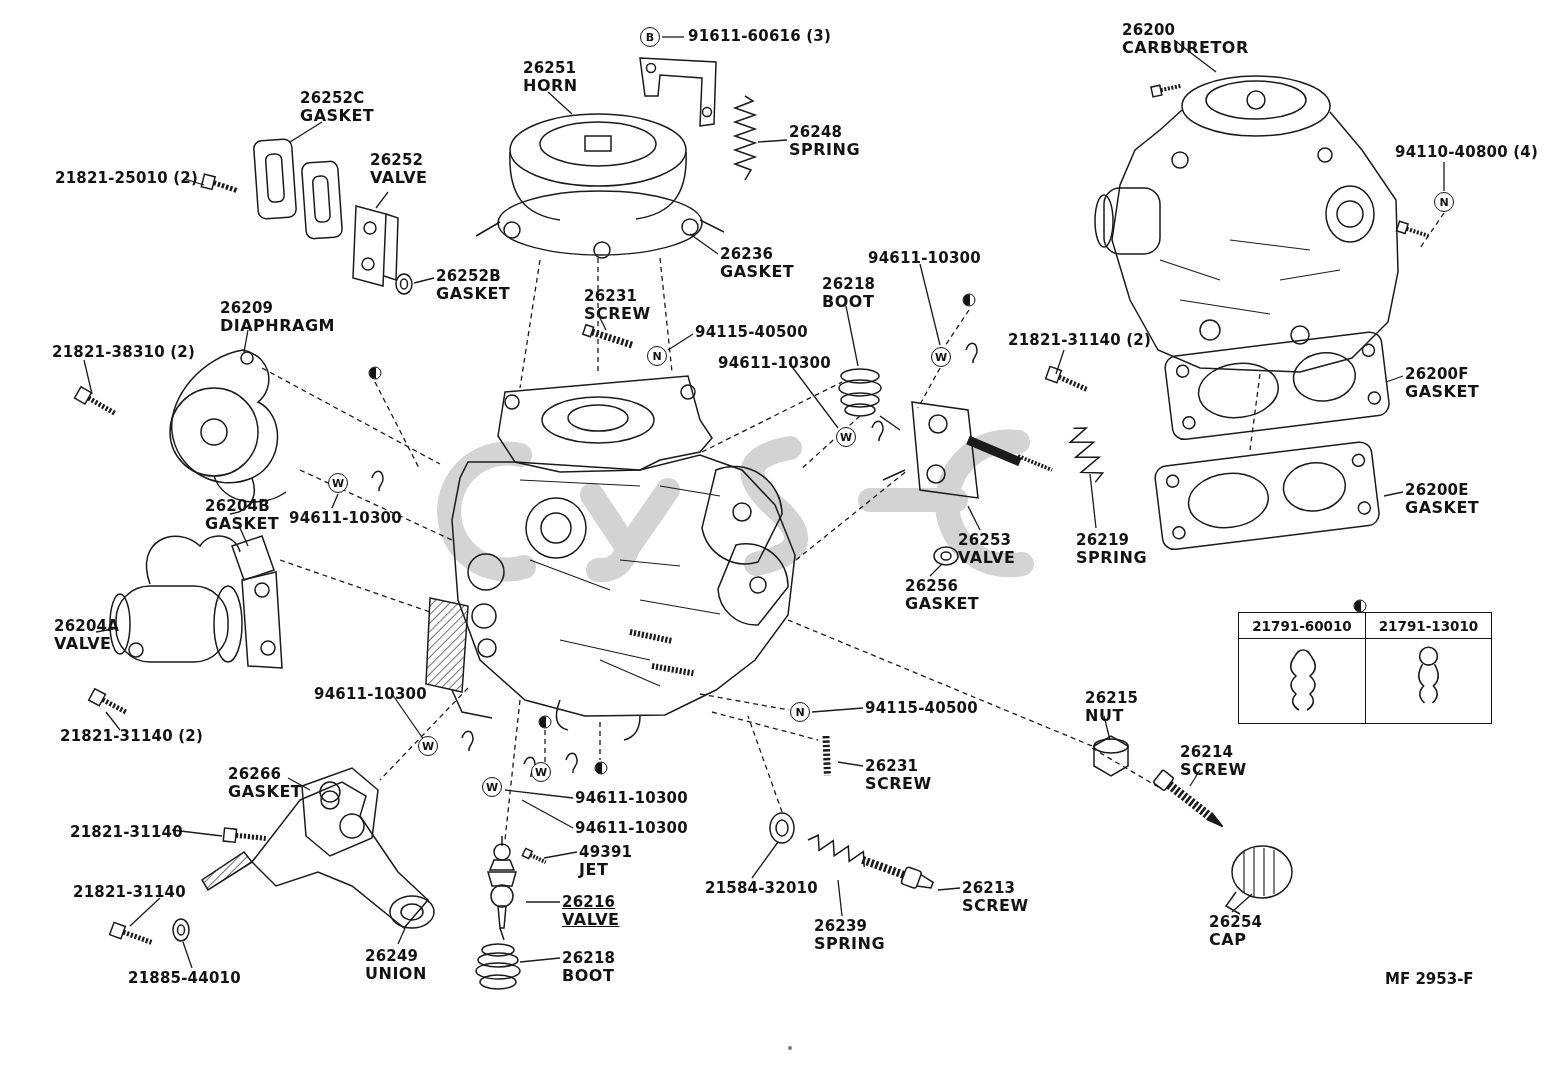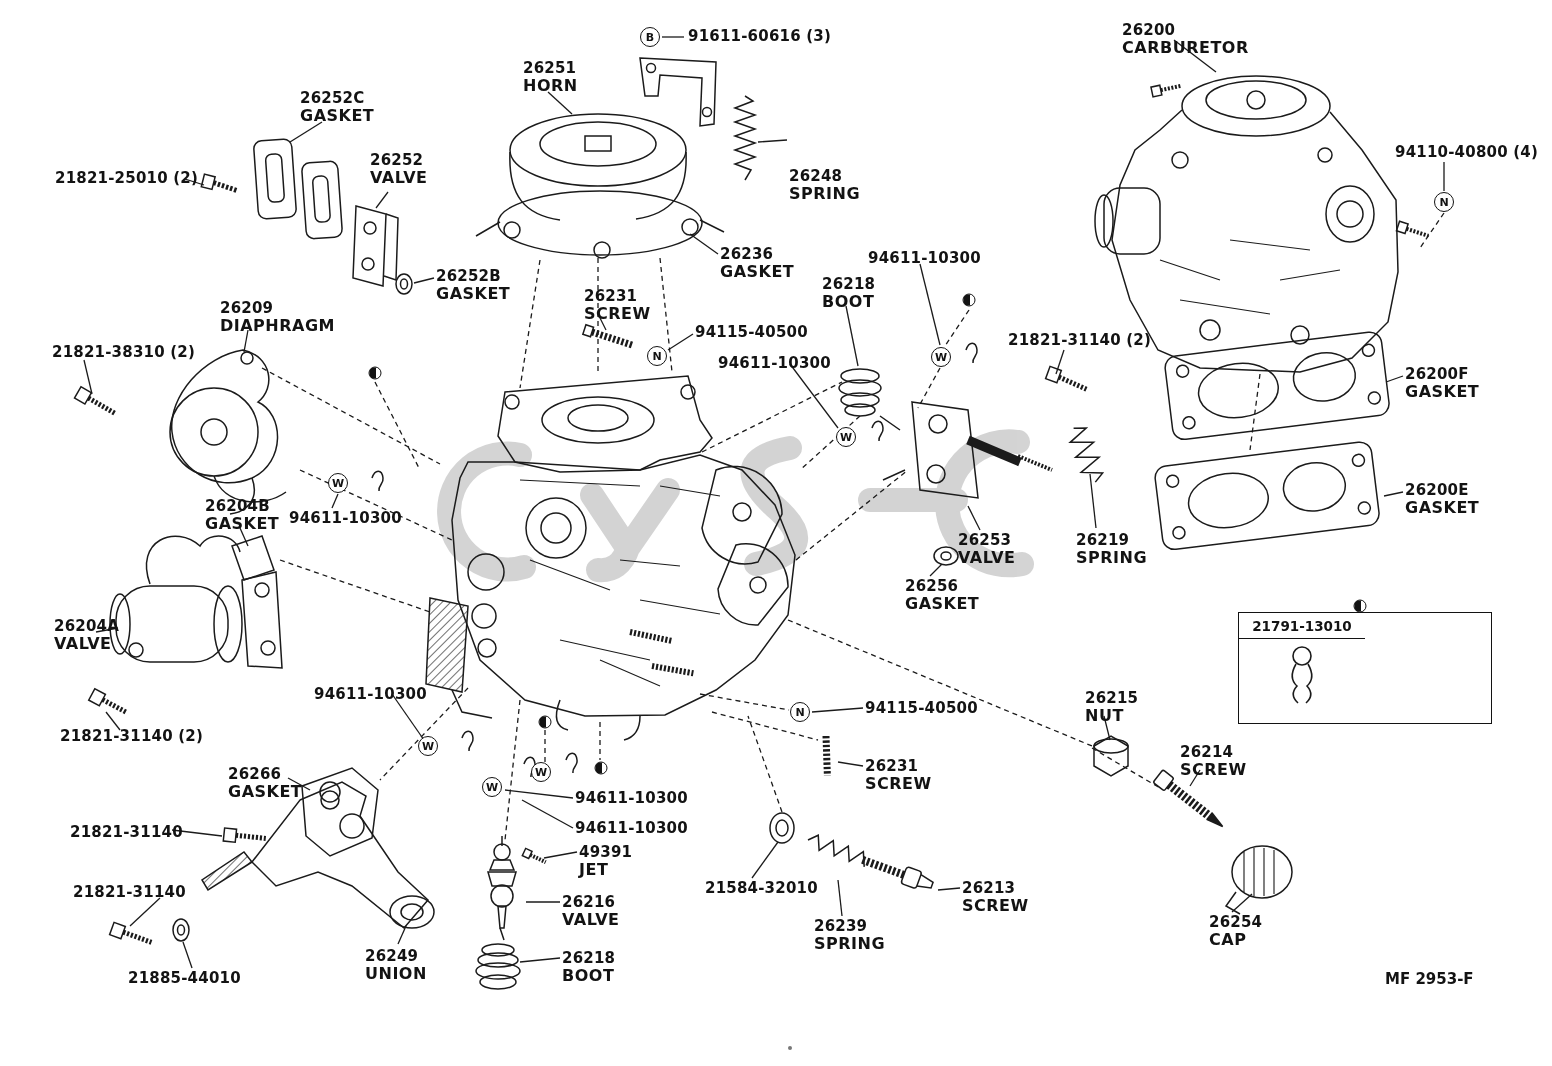--- a/index.html
+++ b/index.html
@@ -418,21 +418,21 @@
         <div class="part-num">26252C</div>
         <div class="part-sub">GASKET</div>
       </div>
       <div class="part-label" style="left: 55px; top: 170px;">
         <div class="part-num">21821-25010 (2)</div>
       </div>
       <div class="part-label" style="left: 370px; top: 152px;">
         <div class="part-num">26252</div>
         <div class="part-sub">VALVE</div>
       </div>
-      <div class="part-label" style="left: 789px; top: 124px; margin-top: 44px;">
+      <div class="part-label" style="left: 789px; top: 124px;">
         <div class="part-num">26248</div>
         <div class="part-sub">SPRING</div>
       </div>
       <div class="part-label" style="left: 720px; top: 246px;">
         <div class="part-num">26236</div>
         <div class="part-sub">GASKET</div>
       </div>
       <div class="part-label" style="left: 436px; top: 268px;">
         <div class="part-num">26252B</div>
         <div class="part-sub">GASKET</div>
@@ -533,21 +533,21 @@
       <div class="part-label" style="left: 575px; top: 790px;">
         <div class="part-num">94611-10300</div>
       </div>
       <div class="part-label" style="left: 575px; top: 820px;">
         <div class="part-num">94611-10300</div>
       </div>
       <div class="part-label" style="left: 579px; top: 844px;">
         <div class="part-num">49391</div>
         <div class="part-sub">JET</div>
       </div>
-      <div class="part-label" style="left: 562px; top: 894px;">
+      <div class="part-label" style="left: 562px; top: 894px; text-decoration: underline;">
         <div class="part-num">26216</div>
         <div class="part-sub">VALVE</div>
       </div>
       <div class="part-label" style="left: 73px; top: 884px;">
         <div class="part-num">21821-31140</div>
       </div>
       <div class="part-label" style="left: 128px; top: 970px;">
         <div class="part-num">21885-44010</div>
       </div>
       <div class="part-label" style="left: 365px; top: 948px;">
@@ -587,20 +587,32 @@
       <div class="marker" style="left: 800px; top: 712px;">N</div>
       <div class="bullet" style="left: 375px; top: 373px;"></div>
       <div class="bullet" style="left: 969px; top: 300px;"></div>
       <div class="bullet" style="left: 545px; top: 722px;"></div>
       <div class="bullet" style="left: 601px; top: 768px;"></div>
       <div class="bullet" style="left: 1360px; top: 606px;"></div>
     </div>
 
   <div class="clip-table">
     <div class="clip-col">
+      <div class="clip-head">21791-60010</div>
+      <div class="clip-body">
+        <svg width="126" height="78" viewBox="0 0 126 78">
+          <g stroke="#1b1b1b" fill="none" stroke-width="1.6" transform="translate(48,8)">
+            <path d="M8,6 c4,-8 12,-8 16,0"></path>
+            <path d="M8,6 q-9,12 1,20 q-10,9 0,18 q-8,9 3,16"></path>
+            <path d="M24,6 q9,12 -1,20 q10,9 0,18 q8,9 -3,16"></path>
+          </g>
+        </svg>
+      </div>
+    </div>
+    <div class="clip-col">
       <div class="clip-head">21791-13010</div>
       <div class="clip-body">
         <svg width="126" height="78" viewBox="0 0 126 78">
           <g stroke="#1b1b1b" fill="none" stroke-width="1.6" transform="translate(47,4)">
             <circle cx="16" cy="10" r="9"></circle>
             <path d="M10,18 q-8,14 1,22 q-8,9 1,17"></path>
             <path d="M22,18 q8,14 -1,22 q8,9 -1,17"></path>
           </g>
         </svg>
       </div>

